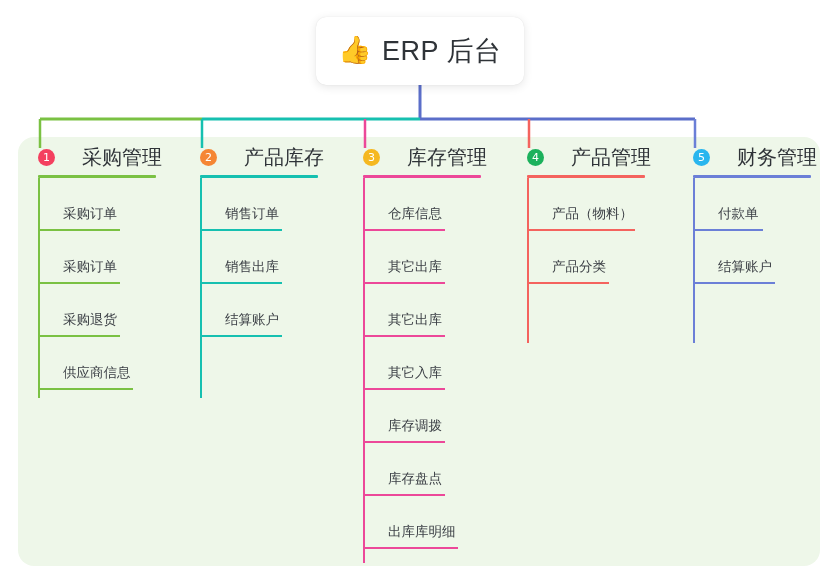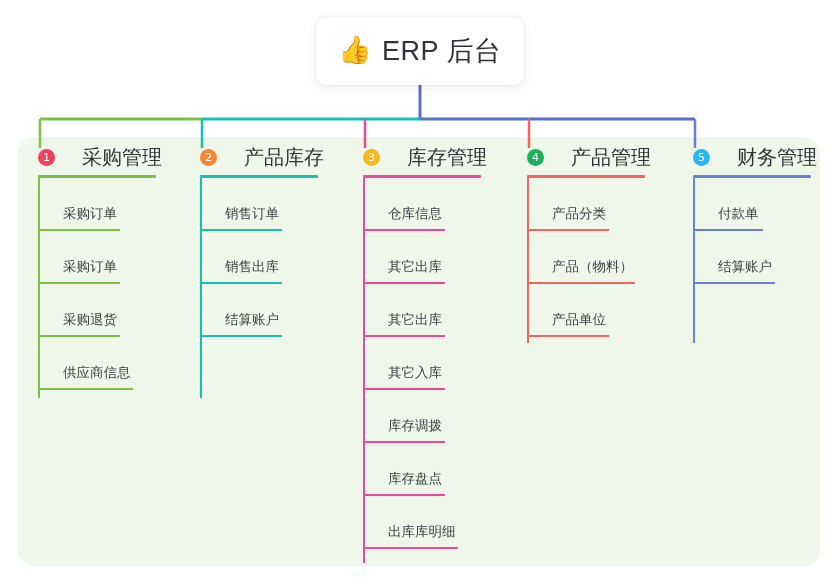--- a/index.html
+++ b/index.html
@@ -213,31 +213,27 @@
       </div>
       <div class="column" style="left: 527px;">
         <div class="col-header">
           <span class="badge" style="background: rgb(28, 177, 92);">4</span>
           <span class="col-title">产品管理</span>
         </div>
         <div class="col-rule" style="width: 118px; background: rgb(244, 99, 94);"></div>
         <div class="items">
           <div class="trunk" style="background: rgb(244, 99, 94); height: 165px;"></div>
           <div class="item">
+            <span class="item-label">产品（物料）</span>
+            <div class="item-rule" style="width: 108px; background: rgb(244, 99, 94);"></div>
+          </div>
+          <div class="item">
             <span class="item-label">产品分类</span>
             <div class="item-rule" style="width: 82px; background: rgb(244, 99, 94);"></div>
           </div>
-          <div class="item">
-            <span class="item-label">产品（物料）</span>
-            <div class="item-rule" style="width: 108px; background: rgb(244, 99, 94);"></div>
-          </div>
-          <div class="item">
-            <span class="item-label">产品单位</span>
-            <div class="item-rule" style="width: 82px; background: rgb(244, 99, 94);"></div>
-          </div>
         </div>
       </div>
       <div class="column" style="left: 693px;">
         <div class="col-header">
           <span class="badge" style="background: rgb(41, 182, 238);">5</span>
           <span class="col-title">财务管理</span>
         </div>
         <div class="col-rule" style="width: 118px; background: rgb(107, 127, 215);"></div>
         <div class="items">
           <div class="trunk" style="background: rgb(107, 127, 215); height: 165px;"></div>

